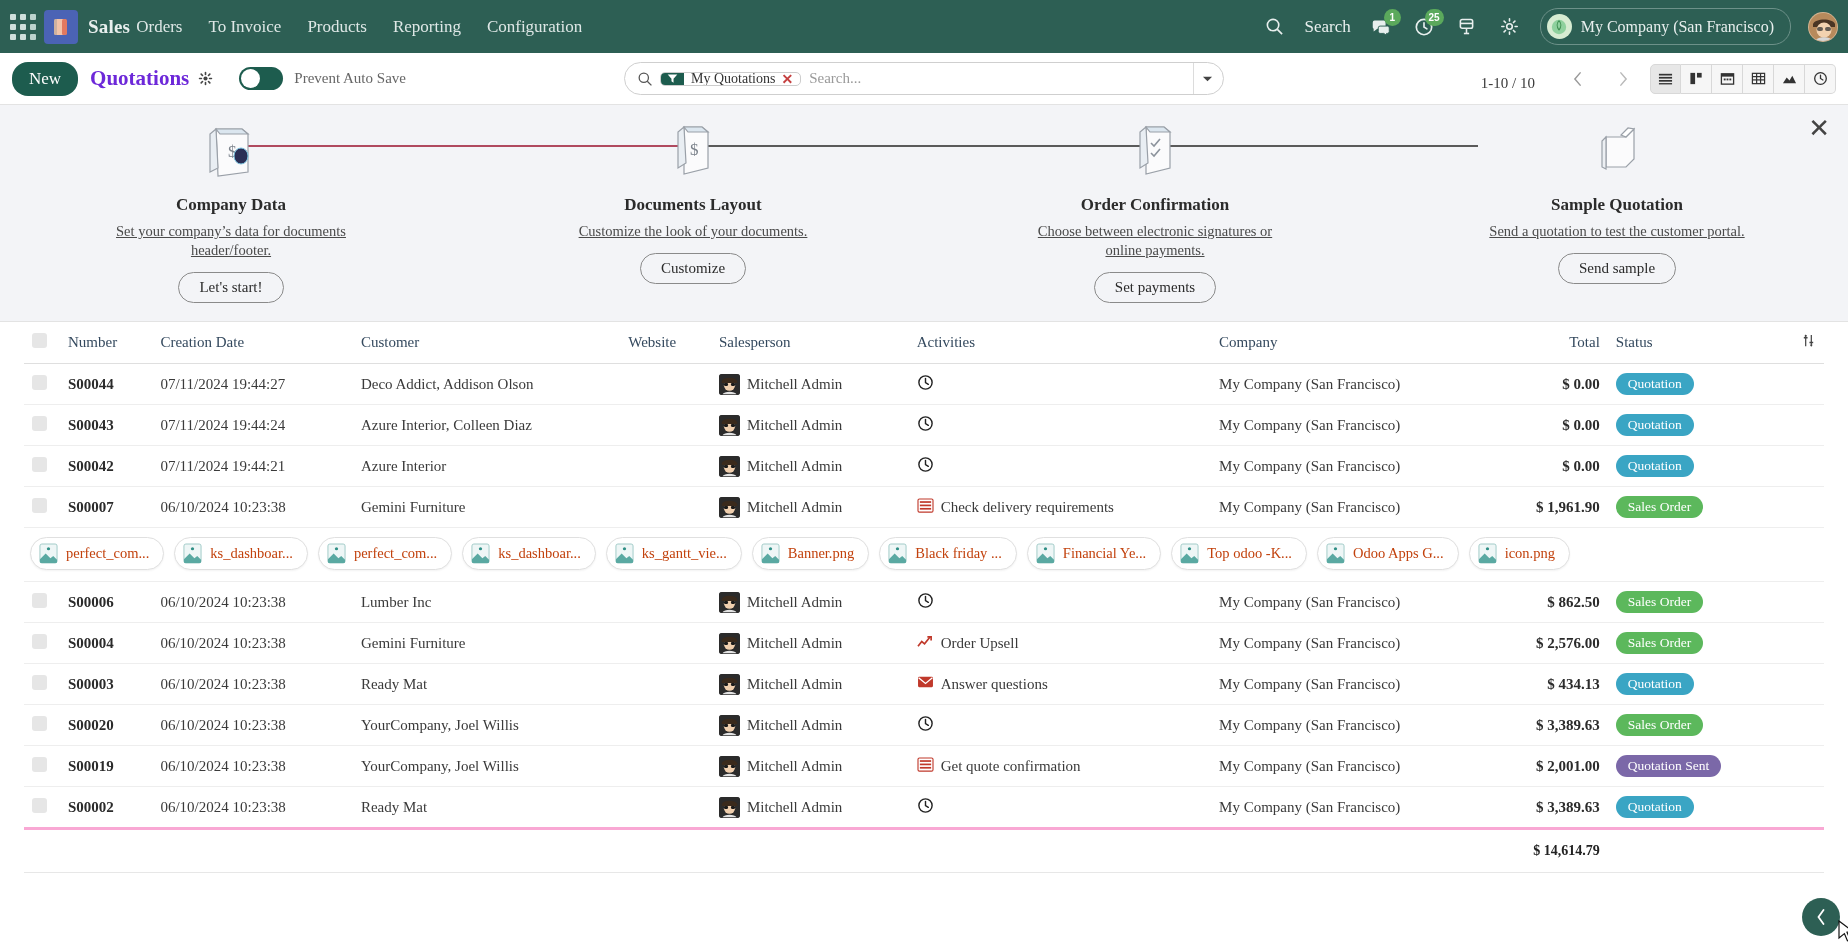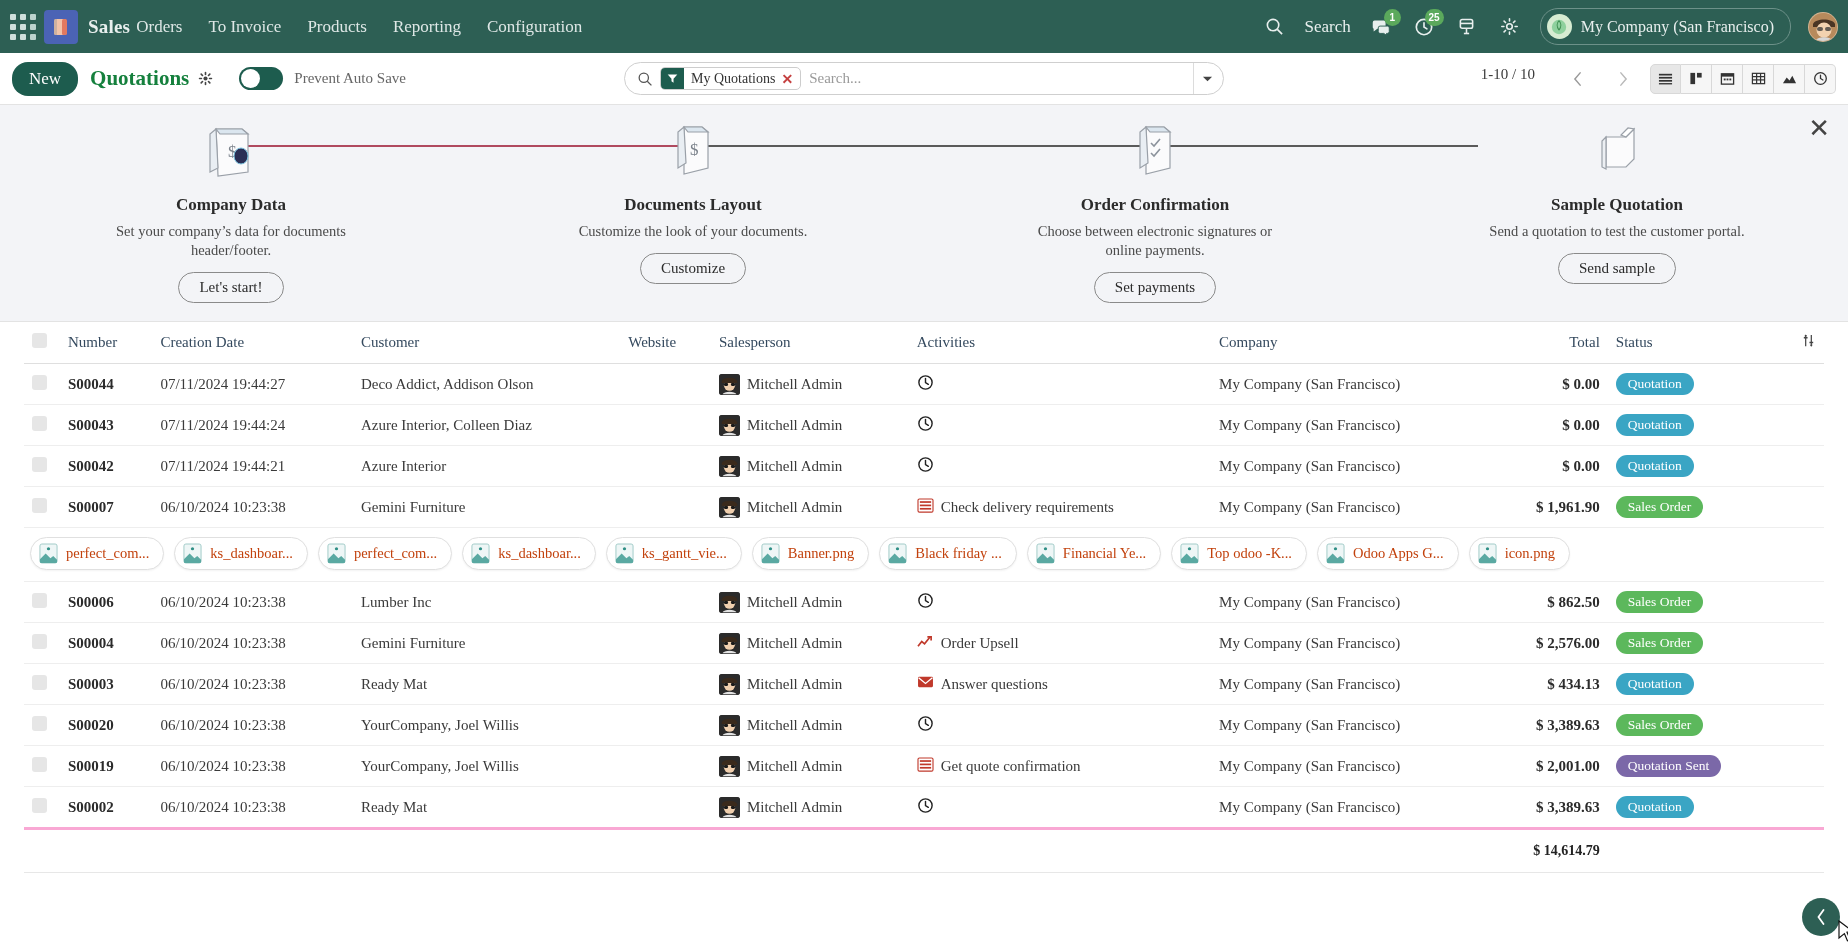--- a/index.html
+++ b/index.html
@@ -39,48 +39,48 @@
   .company-dot { width: 25px; height: 25px; border-radius: 50%; background: #d7ecd2;
     display:flex;align-items:center;justify-content:center; }
   .avatar-nav { width: 30px; height: 30px; border-radius: 50%; overflow: hidden;
     background: #c49a6c; cursor: pointer; border: 1px solid rgba(255,255,255,.25);}
 
   
   #controlpanel { height: 52px; background: #fff; border-bottom: 1px solid #e3e3e3;
     display: flex; align-items: center; padding: 0 12px; position: relative; z-index:30; }
   .btn-new { background: #1d5c4e; color: #fff; border: none; border-radius: 16px;
     padding: 7px 17px; font-size: 17px; cursor: pointer; font-family: inherit; }
-  .cp-title { font-size: 21px; font-weight: 700; color: #15803d; margin-left: 12px; }
+  .cp-title { font-size: 21px; font-weight: 700; color: #6d28d9; margin-left: 12px; }
   .cp-gear { margin-left: 9px; color: #555; cursor:pointer; display:inline-flex; }
   .toggle-wrap { display: flex; align-items: center; gap: 11px; margin-left: 26px; }
   .toggle { width: 44px; height: 23px; border-radius: 12px; background: #1d5c4e;
     position: relative; cursor: pointer; }
   .toggle::after { content:""; position:absolute; top:2px; left:2px; width:19px; height:19px;
     border-radius:50%; background:#fff; }
   .toggle-label { font-size: 15px; color: #666; }
 
   .search-box { position: absolute; left: 50%; transform: translateX(-50%);
     width: 600px; height: 33px; border: 1px solid #cfcfcf; border-radius: 17px;
     background: #fff; display: flex; align-items: center; padding: 0 2px 0 12px; }
   .search-box .mag { color:#555; margin-right: 7px; display:flex; }
   .facet { display: flex; align-items: center; border: 1px solid #cdcdcd; border-radius: 5px;
-    overflow: hidden; height: 23px; margin-right: 8px; background:#fff; }
+    overflow: hidden; height: 14px; margin-right: 8px; background:#fff; }
   .facet-icon { background: #1d5c4e; color: #fff; height: 100%; display: flex; align-items: center;
     padding: 0 6px; }
   .facet-label { font-size: 14px; color: #333; padding: 0 6px 0 7px; }
   .facet-x { color: #c54040; font-size: 14px; padding-right: 7px; cursor: pointer;
     font-family:"Liberation Sans",sans-serif; font-weight:700; }
   .search-input { border: none; outline: none; flex: 1; font-size: 15px; color: #4d7c0f;
     font-family: inherit; background: transparent; }
   .search-input::placeholder { color: #9a9a9a; }
   .search-caret { width: 28px; height: 31px; border-left: 1px solid #dcdcdc; display: flex;
     align-items: center; justify-content: center; cursor: pointer; }
 
   .cp-right { margin-left: auto; display: flex; align-items: center; gap: 14px; }
-  .pager { display: flex; align-items: flex-start; background: #fff; border-radius: 15px; gap: 20px; }
+  .pager { display: flex; align-items: flex-end; background: #fff; border-radius: 15px; gap: 20px; }
   .pager-count { font-size: 15px; color: #3b3b3b; padding: 0 9px; }
   .pager-btn { width: 26px; height: 26px; display: flex; align-items: center; justify-content: center;
     color: #9a9a9a; cursor: pointer; }
   .viewswitch { display: flex; }
   .vs-btn { width: 31px; height: 30px; display: flex; align-items: center; justify-content: center;
     border: 1px solid #d8d8d8; border-left: none; background: #f6f6f6; cursor: pointer; color:#333; }
   .vs-btn:first-child { border-left: 1px solid #d8d8d8; border-radius: 5px 0 0 5px; background:#e7e7e7; }
   .vs-btn:last-child { border-radius: 0 5px 5px 0; }
 
   
@@ -90,21 +90,21 @@
     cursor: pointer; line-height: 1; font-family:"Liberation Sans",sans-serif; }
   .ob-steps { display: flex; position: relative; }
   .ob-line { position: absolute; top: 40px; height: 2px; z-index: 0; }
   .ob-line.done { left: 233px; width: 460px; background: #b04a5f; }
   .ob-line.rest { left: 693px; width: 785px; background: #5a5a5a; }
   .ob-step { flex: 1; display: flex; flex-direction: column; align-items: center;
     position: relative; z-index: 1; }
   .ob-icon { height: 62px; display:flex; align-items:center; justify-content:center; margin-bottom: 14px; }
   .ob-title { font-size: 17px; font-weight: 700; color: #2b2b2b; margin-bottom: 7px; }
   .ob-desc { font-size: 14.5px; color: #4a4a4a; text-align: center; line-height: 1.32;
-    max-width: 270px; margin-bottom: 12px; }
+    max-width: 270px; margin-bottom: 12px; text-decoration: underline; }
   .ob-btn { border: 1px solid #8a8a8a; background: #f3f4f7; border-radius: 16px;
     padding: 6px 20px; font-size: 15px; color: #2b2b2b; cursor: pointer; font-family: inherit; }
 
   
   #tablewrap { padding: 0 24px; background: #fff; }
   table { width: 100%; border-collapse: collapse; }
   thead th { font-size: 15px; font-weight: 400; color: #34495e; text-align: left;
     padding: 11px 8px; background: #fff; border-bottom: 1px solid #dfdfdf; white-space: nowrap; }
   thead th.num { text-align: right; }
   tbody td { font-size: 15px; color: #3a3a3a; padding: 9px 8px; border-bottom: 1px solid #eeeeee;

